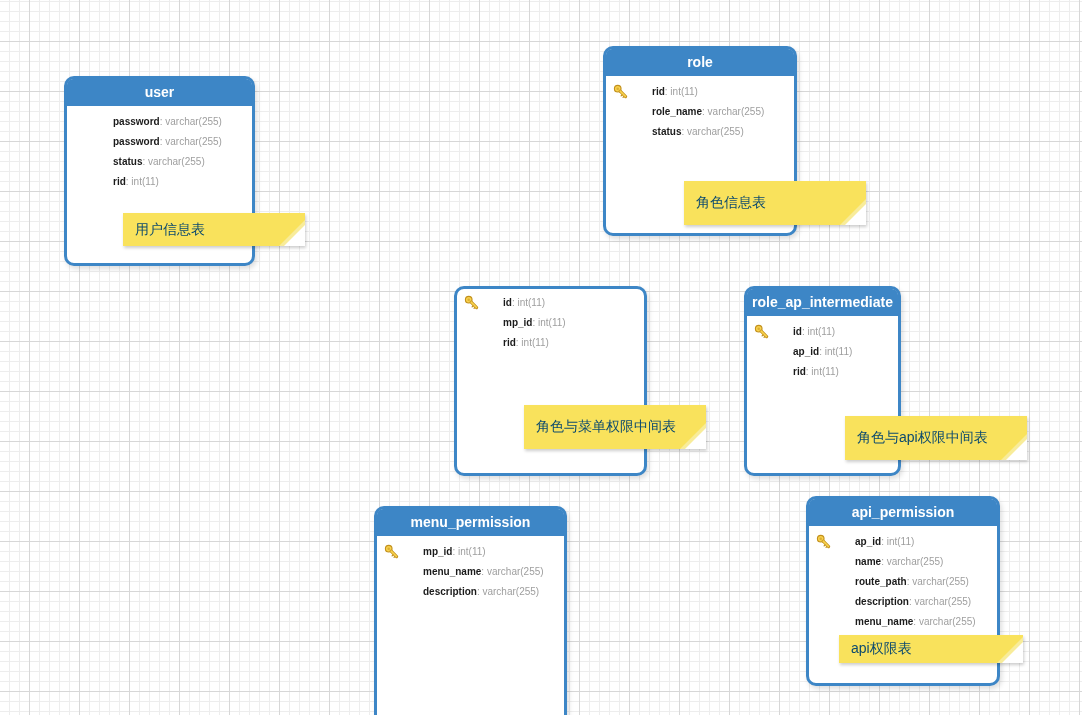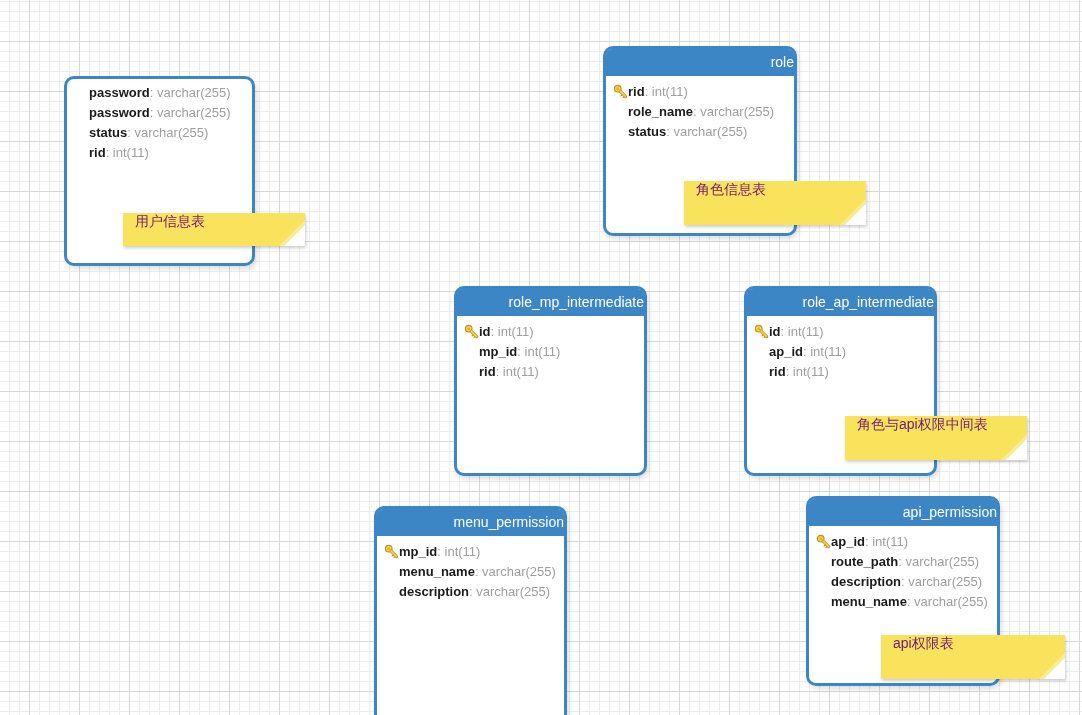--- a/index.html
+++ b/index.html
@@ -15,53 +15,54 @@
     background-position: 29px 0, 0 41px, 9px 0, 0 1px;
     font-family:"Liberation Sans", sans-serif;
   }
   .card {
     position:absolute; box-sizing:border-box; background:#fff;
     border:3px solid #3d86c6; border-radius:10px; z-index:1;
     box-shadow:2px 3px 5px rgba(0,0,0,.13);
   }
   .card-title {
     height:27px; line-height:27px; background:#3d86c6; color:#fff;
-    text-align:right; font-size:14px; font-weight:normal;
+    text-align:center; font-size:14px; font-weight:bold;
     border-radius:6px 6px 0 0; border-bottom:2px solid #fff;
   }
   .fields { list-style:none; margin:4px 0 0 0; padding:0; }
   .field {
     position:relative; height:20px; line-height:20px;
-    padding-left:22px; font-size:13px; white-space:nowrap;
+    padding-left:46px; font-size:10px; white-space:nowrap;
   }
   .fname { color:#1b1b1b; font-weight:bold; }
   .sep, .ftype { color:#9e9e9e; font-weight:normal; }
   .key { position:absolute; left:7px; top:2px; }
   .note {
     position:absolute; box-sizing:border-box; z-index:3;
-    background:#f9e25c; color:#701a75; font-size:14px;
-    display:flex; padding:0 20px 0 12px;
+    background:#f9e25c; color:#0c4a6e; font-size:14px;
+    display:flex; align-items:center; padding:0 20px 0 12px;
     box-shadow:1px 2px 3px rgba(0,0,0,.2);
   }
   .note-flap {
     position:absolute; right:0; bottom:0; width:26px; height:26px;
     background:#f8ec9a; clip-path:polygon(100% 0, 100% 100%, 0 100%);
   }
   .note-cut {
     position:absolute; right:0; bottom:0; width:21px; height:21px;
     background:#ffffff; clip-path:polygon(100% 0, 100% 100%, 0 100%);
   }
   .note-text { position:relative; z-index:1; }
 </style>
 </head>
 <body>
 
 <div class="canvas">
 
   <section class="card" style="left:64px;top:76px;width:191px;height:190px">
+    <header class="card-title">user</header>
     <ul class="fields">
       <li class="field"><span class="fname">password</span><span class="sep">: </span><span class="ftype">varchar(255)</span></li>
       <li class="field"><span class="fname">password</span><span class="sep">: </span><span class="ftype">varchar(255)</span></li>
       <li class="field"><span class="fname">status</span><span class="sep">: </span><span class="ftype">varchar(255)</span></li>
       <li class="field"><span class="fname">rid</span><span class="sep">: </span><span class="ftype">int(11)</span></li>
     </ul>
   </section>
   <div class="note" style="left:123px;top:213px;width:182px;height:33px">
     <span class="note-text">用户信息表</span>
     <i class="note-flap"></i>
@@ -86,39 +87,43 @@
       <li class="field"><span class="fname">status</span><span class="sep">: </span><span class="ftype">varchar(255)</span></li>
     </ul>
   </section>
   <div class="note" style="left:684px;top:181px;width:182px;height:44px">
     <span class="note-text">角色信息表</span>
     <i class="note-flap"></i>
     <i class="note-cut"></i>
   </div>
 
   <section class="card" style="left:454px;top:286px;width:193px;height:190px">
-    <header class="card-title">role_mp_intermediate</header>
     <ul class="fields">
       <li class="field">
         <svg class="key" width="15" height="15" viewBox="0 0 20 20">
             <circle cx="6.3" cy="6.3" r="4.4" fill="#f9d24d" stroke="#c2901c" stroke-width="1.5"></circle>
             <circle cx="6.3" cy="6.3" r="1.7" fill="#c2901c" opacity=".55"></circle>
             <line x1="9.6" y1="9.6" x2="16.8" y2="16.8" stroke="#c2901c" stroke-width="4.2" stroke-linecap="round"></line>
             <line x1="9.6" y1="9.6" x2="16.4" y2="16.4" stroke="#f9d24d" stroke-width="2.2" stroke-linecap="round"></line>
             <line x1="12.1" y1="14.6" x2="10.8" y2="15.9" stroke="#c2901c" stroke-width="1.6" stroke-linecap="round"></line>
             <line x1="14.4" y1="16.9" x2="13.4" y2="17.9" stroke="#c2901c" stroke-width="1.6" stroke-linecap="round"></line>
           </svg>
         <span class="fname">id</span><span class="sep">: </span><span class="ftype">int(11)</span>
       </li>
       <li class="field"><span class="fname">mp_id</span><span class="sep">: </span><span class="ftype">int(11)</span></li>
       <li class="field"><span class="fname">rid</span><span class="sep">: </span><span class="ftype">int(11)</span></li>
     </ul>
   </section>
+  <div class="note" style="left:524px;top:405px;width:182px;height:44px">
+    <span class="note-text">角色与菜单权限中间表</span>
+    <i class="note-flap"></i>
+    <i class="note-cut"></i>
+  </div>
 
-  <section class="card" style="left:744px;top:286px;width:193px;height:190px">
+  <section class="card" style="left:744px;top:286px;width:157px;height:190px">
     <header class="card-title">role_ap_intermediate</header>
     <ul class="fields">
       <li class="field">
         <svg class="key" width="15" height="15" viewBox="0 0 20 20">
             <circle cx="6.3" cy="6.3" r="4.4" fill="#f9d24d" stroke="#c2901c" stroke-width="1.5"></circle>
             <circle cx="6.3" cy="6.3" r="1.7" fill="#c2901c" opacity=".55"></circle>
             <line x1="9.6" y1="9.6" x2="16.8" y2="16.8" stroke="#c2901c" stroke-width="4.2" stroke-linecap="round"></line>
             <line x1="9.6" y1="9.6" x2="16.4" y2="16.4" stroke="#f9d24d" stroke-width="2.2" stroke-linecap="round"></line>
             <line x1="12.1" y1="14.6" x2="10.8" y2="15.9" stroke="#c2901c" stroke-width="1.6" stroke-linecap="round"></line>
             <line x1="14.4" y1="16.9" x2="13.4" y2="17.9" stroke="#c2901c" stroke-width="1.6" stroke-linecap="round"></line>
@@ -161,24 +166,25 @@
         <svg class="key" width="15" height="15" viewBox="0 0 20 20">
             <circle cx="6.3" cy="6.3" r="4.4" fill="#f9d24d" stroke="#c2901c" stroke-width="1.5"></circle>
             <circle cx="6.3" cy="6.3" r="1.7" fill="#c2901c" opacity=".55"></circle>
             <line x1="9.6" y1="9.6" x2="16.8" y2="16.8" stroke="#c2901c" stroke-width="4.2" stroke-linecap="round"></line>
             <line x1="9.6" y1="9.6" x2="16.4" y2="16.4" stroke="#f9d24d" stroke-width="2.2" stroke-linecap="round"></line>
             <line x1="12.1" y1="14.6" x2="10.8" y2="15.9" stroke="#c2901c" stroke-width="1.6" stroke-linecap="round"></line>
             <line x1="14.4" y1="16.9" x2="13.4" y2="17.9" stroke="#c2901c" stroke-width="1.6" stroke-linecap="round"></line>
           </svg>
         <span class="fname">ap_id</span><span class="sep">: </span><span class="ftype">int(11)</span>
       </li>
+      <li class="field"><span class="fname">name</span><span class="sep">: </span><span class="ftype">varchar(255)</span></li>
       <li class="field"><span class="fname">route_path</span><span class="sep">: </span><span class="ftype">varchar(255)</span></li>
       <li class="field"><span class="fname">description</span><span class="sep">: </span><span class="ftype">varchar(255)</span></li>
       <li class="field"><span class="fname">menu_name</span><span class="sep">: </span><span class="ftype">varchar(255)</span></li>
     </ul>
   </section>
-  <div class="note" style="left:881px;top:635px;width:184px;height:44px">
+  <div class="note" style="left:839px;top:635px;width:184px;height:28px">
     <span class="note-text">api权限表</span>
     <i class="note-flap"></i>
     <i class="note-cut"></i>
   </div>
 
 </div>
 
 </body></html>

